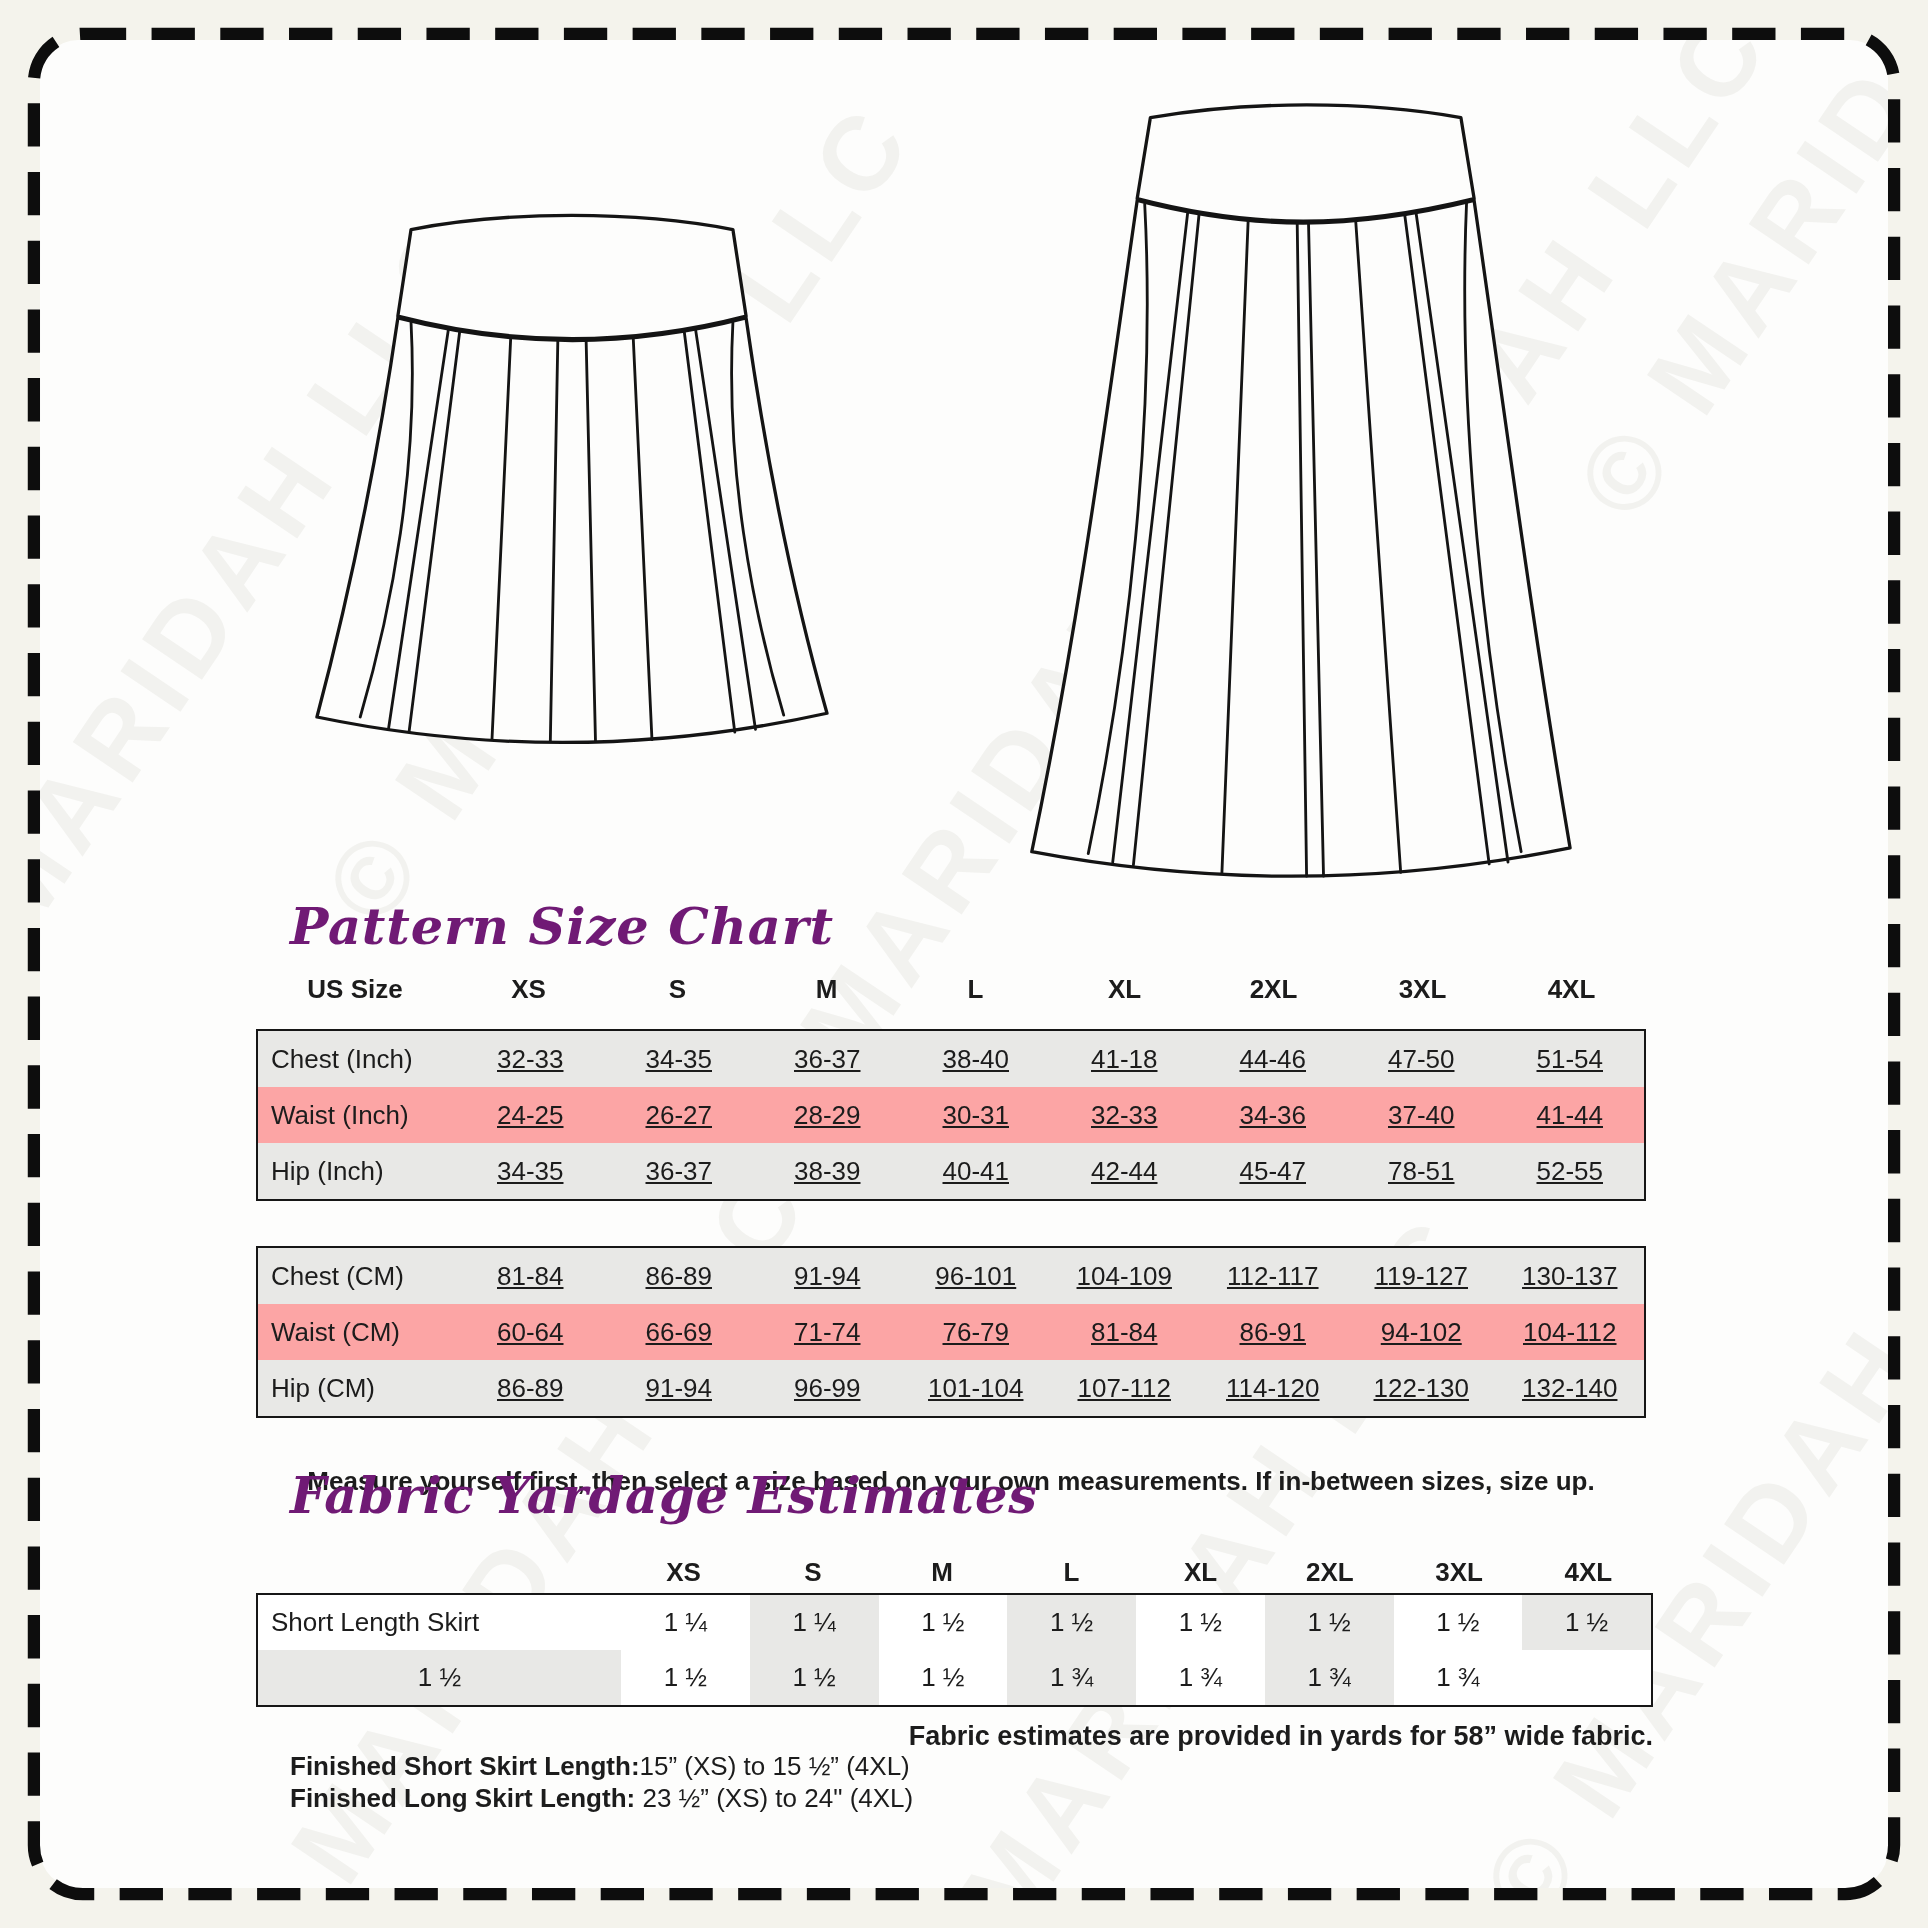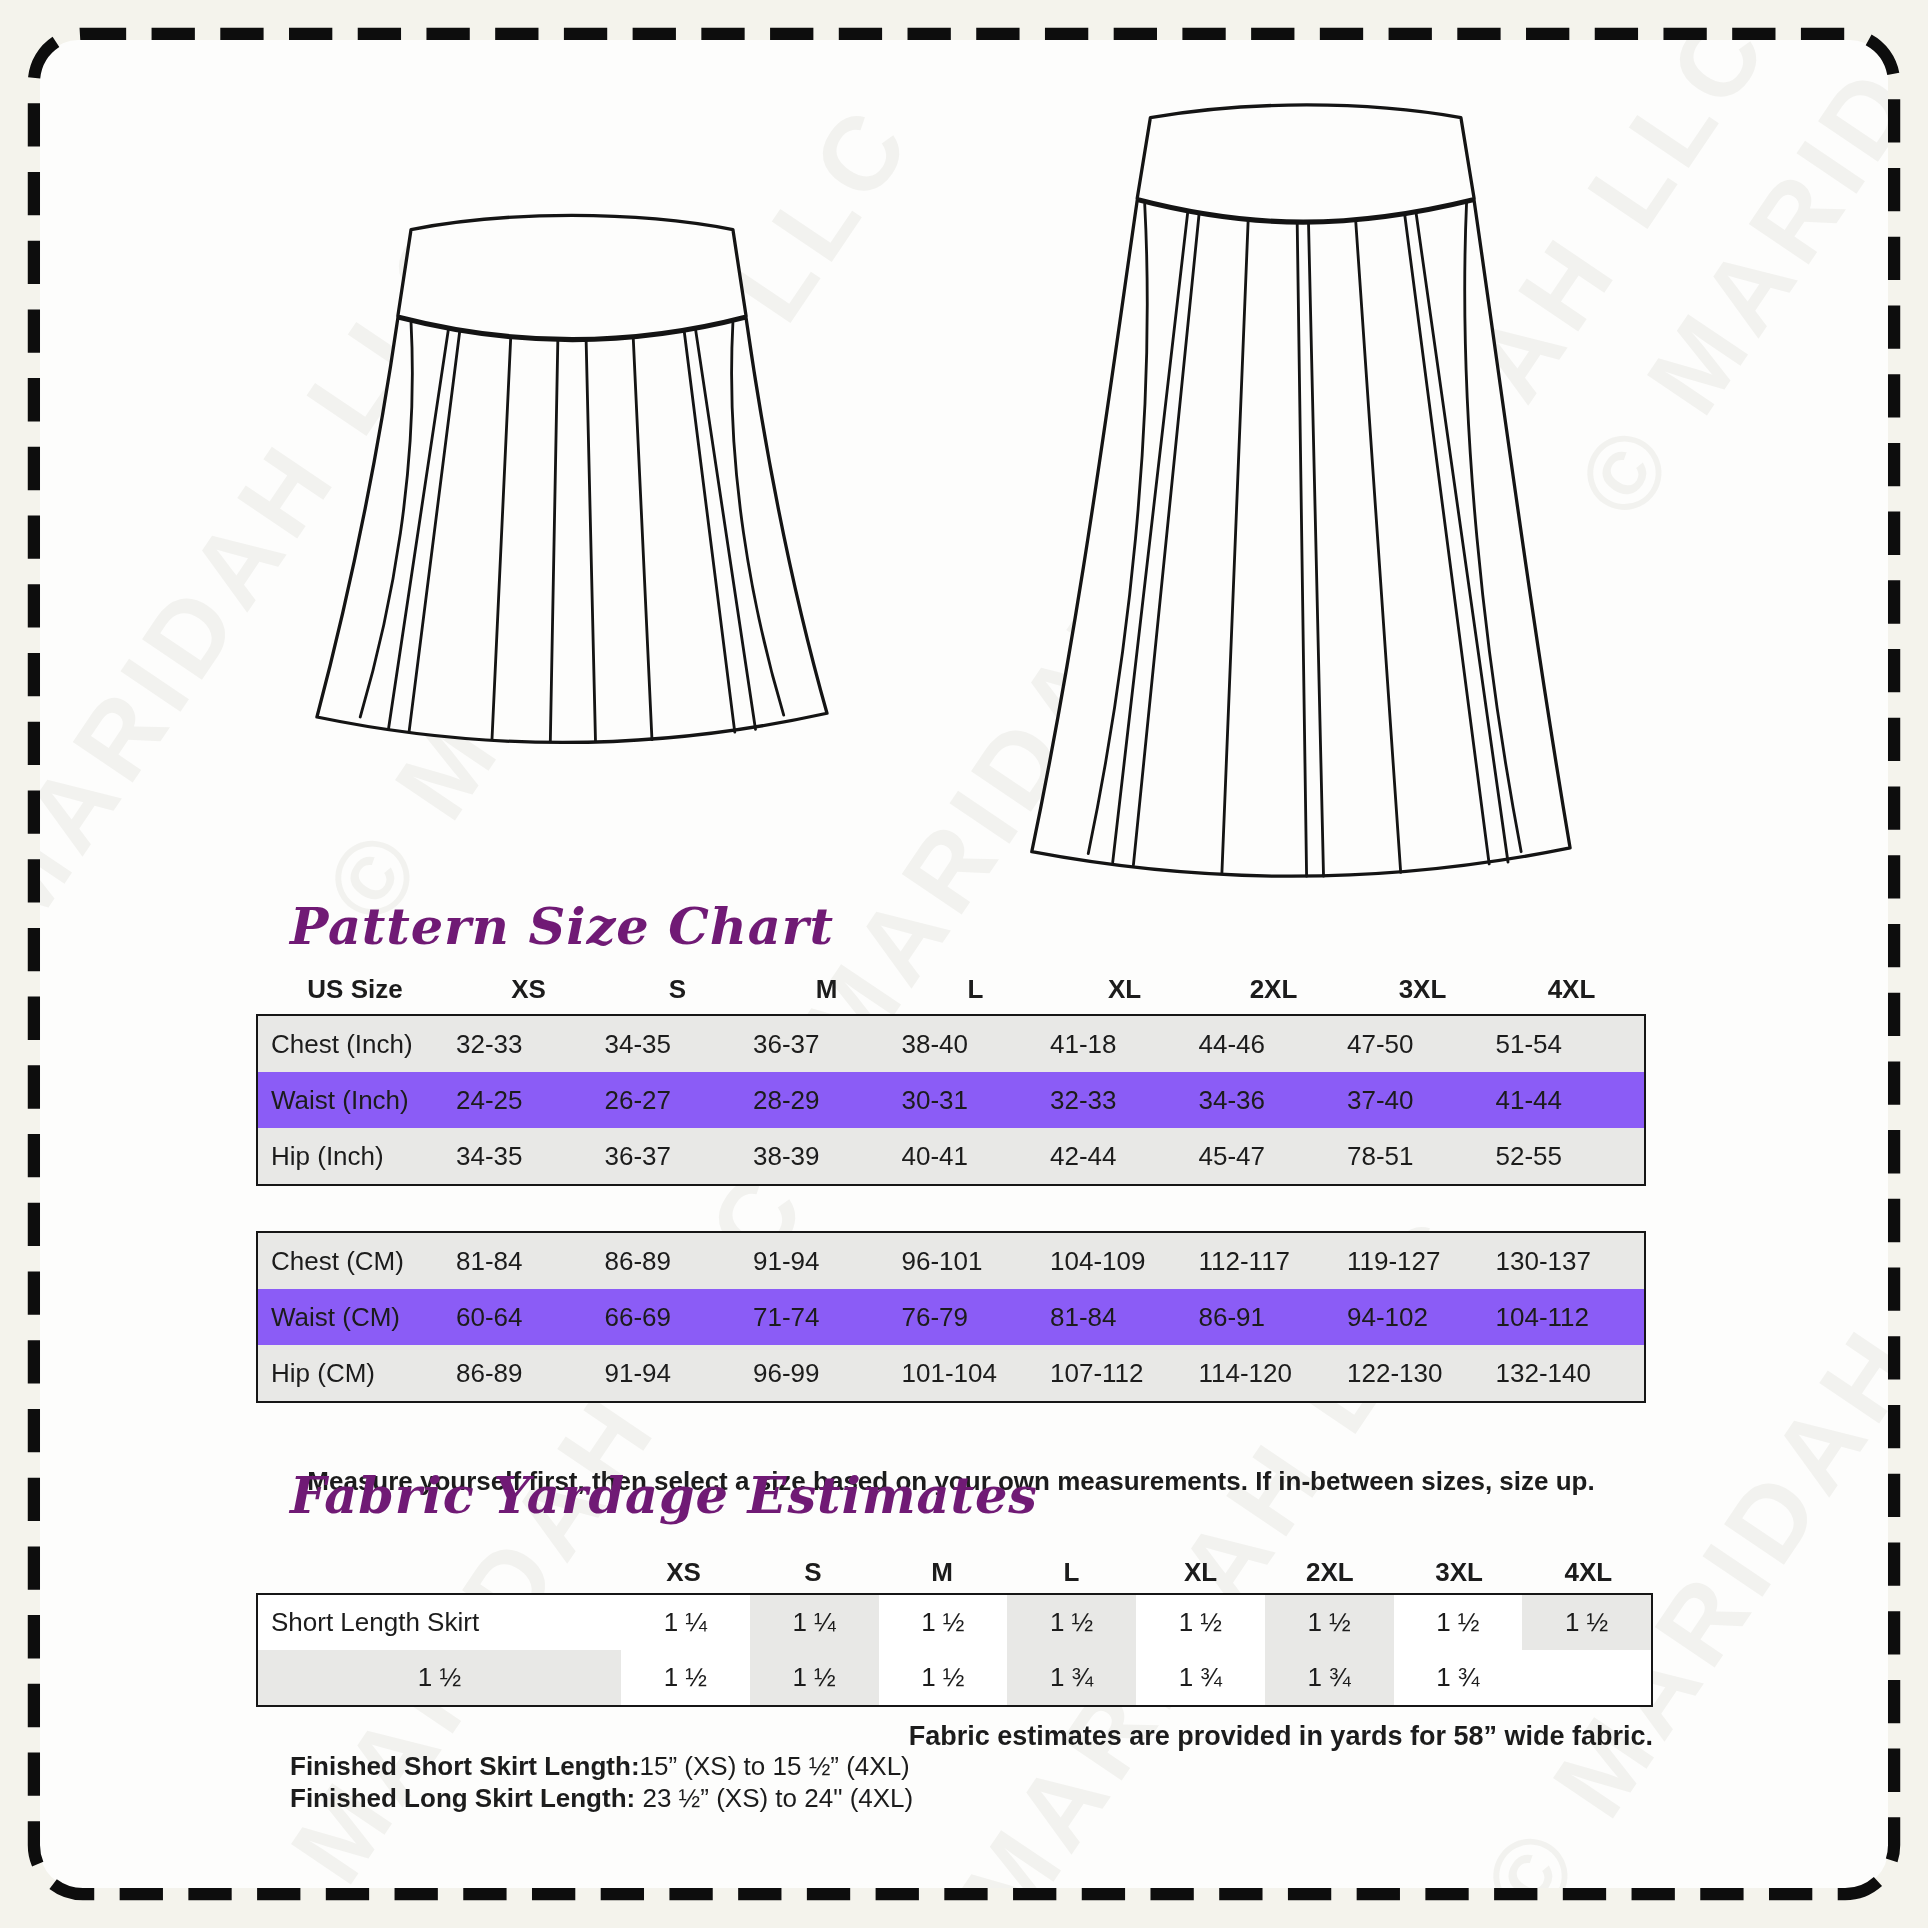--- a/index.html
+++ b/index.html
@@ -10,25 +10,25 @@
       font-size:105px;letter-spacing:9.4px;color:rgba(145,145,132,0.10);transform:rotate(-56deg);transform-origin:left center;}
   .border-svg{position:absolute;left:0;top:0;z-index:6;pointer-events:none;}
   .content{position:absolute;left:0;top:0;width:1928px;height:1928px;z-index:2;}
   .skirt{position:absolute;}
   .script{position:absolute;margin:0;font-family:"DejaVu Serif", serif;font-style:italic;font-weight:bold;
           font-size:51px;color:#701a75;letter-spacing:0.9px;}
   
   .thead{position:absolute;left:256px;width:1390px;display:grid;grid-template-columns:198px repeat(8,1fr);
          height:38px;align-items:center;font-weight:700;font-size:26px;}
   .thead div{text-align:center;}
-  .box{position:absolute;left:256px;width:1390px;border:2.8px solid #161616;box-sizing:border-box;background:#8b5cf6;}
+  .box{position:absolute;left:256px;width:1390px;border:2.8px solid #161616;box-sizing:border-box;background:#fca5a5;margin-top:15px;}
   .trow{display:grid;grid-template-columns:198px repeat(8,1fr);height:56px;align-items:center;font-size:26px;}
   .trow.gray{background:#e8e8e6;}
   .lc{padding-left:13px;text-align:left;}
-  .dc{text-align:left;}
+  .dc{text-align:center;text-decoration:underline;}
   .note-center{position:absolute;left:256px;width:1390px;top:1466px;text-align:center;font-weight:700;font-size:26px;}
   
   .yhead{position:absolute;left:256px;width:1397px;display:grid;grid-template-columns:363px repeat(8,1fr);
          height:36px;align-items:center;font-weight:700;font-size:26px;}
   .yhead div{text-align:center;}
   .ybox{position:absolute;left:256px;top:1593px;width:1397px;border:2.8px solid #161616;box-sizing:border-box;background:#fff;}
   .yrow{display:grid;grid-template-columns:363px repeat(8,1fr);height:55px;align-items:stretch;font-size:26px;}
   .ylc{padding-left:13px;display:flex;align-items:center;}
   .ydc{display:flex;align-items:center;justify-content:center;}
   .ydc.g{background:#e8e8e6;}

